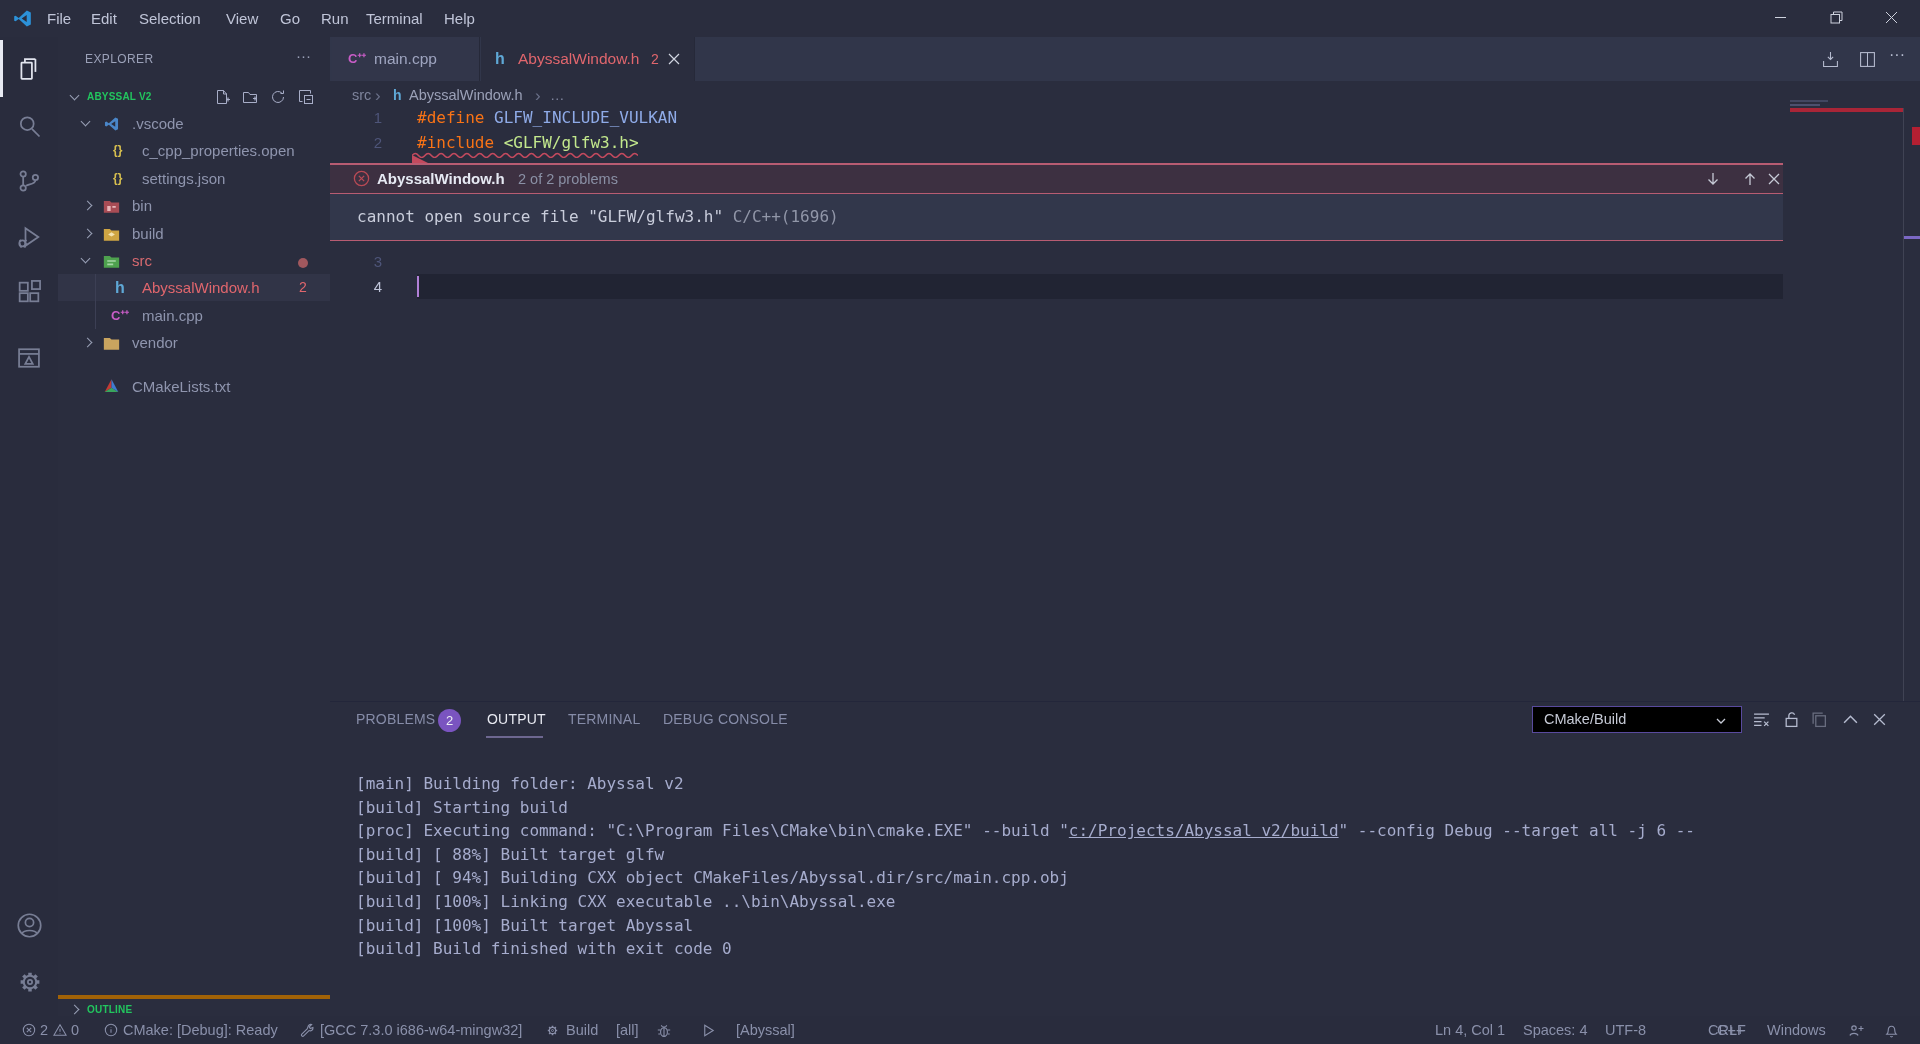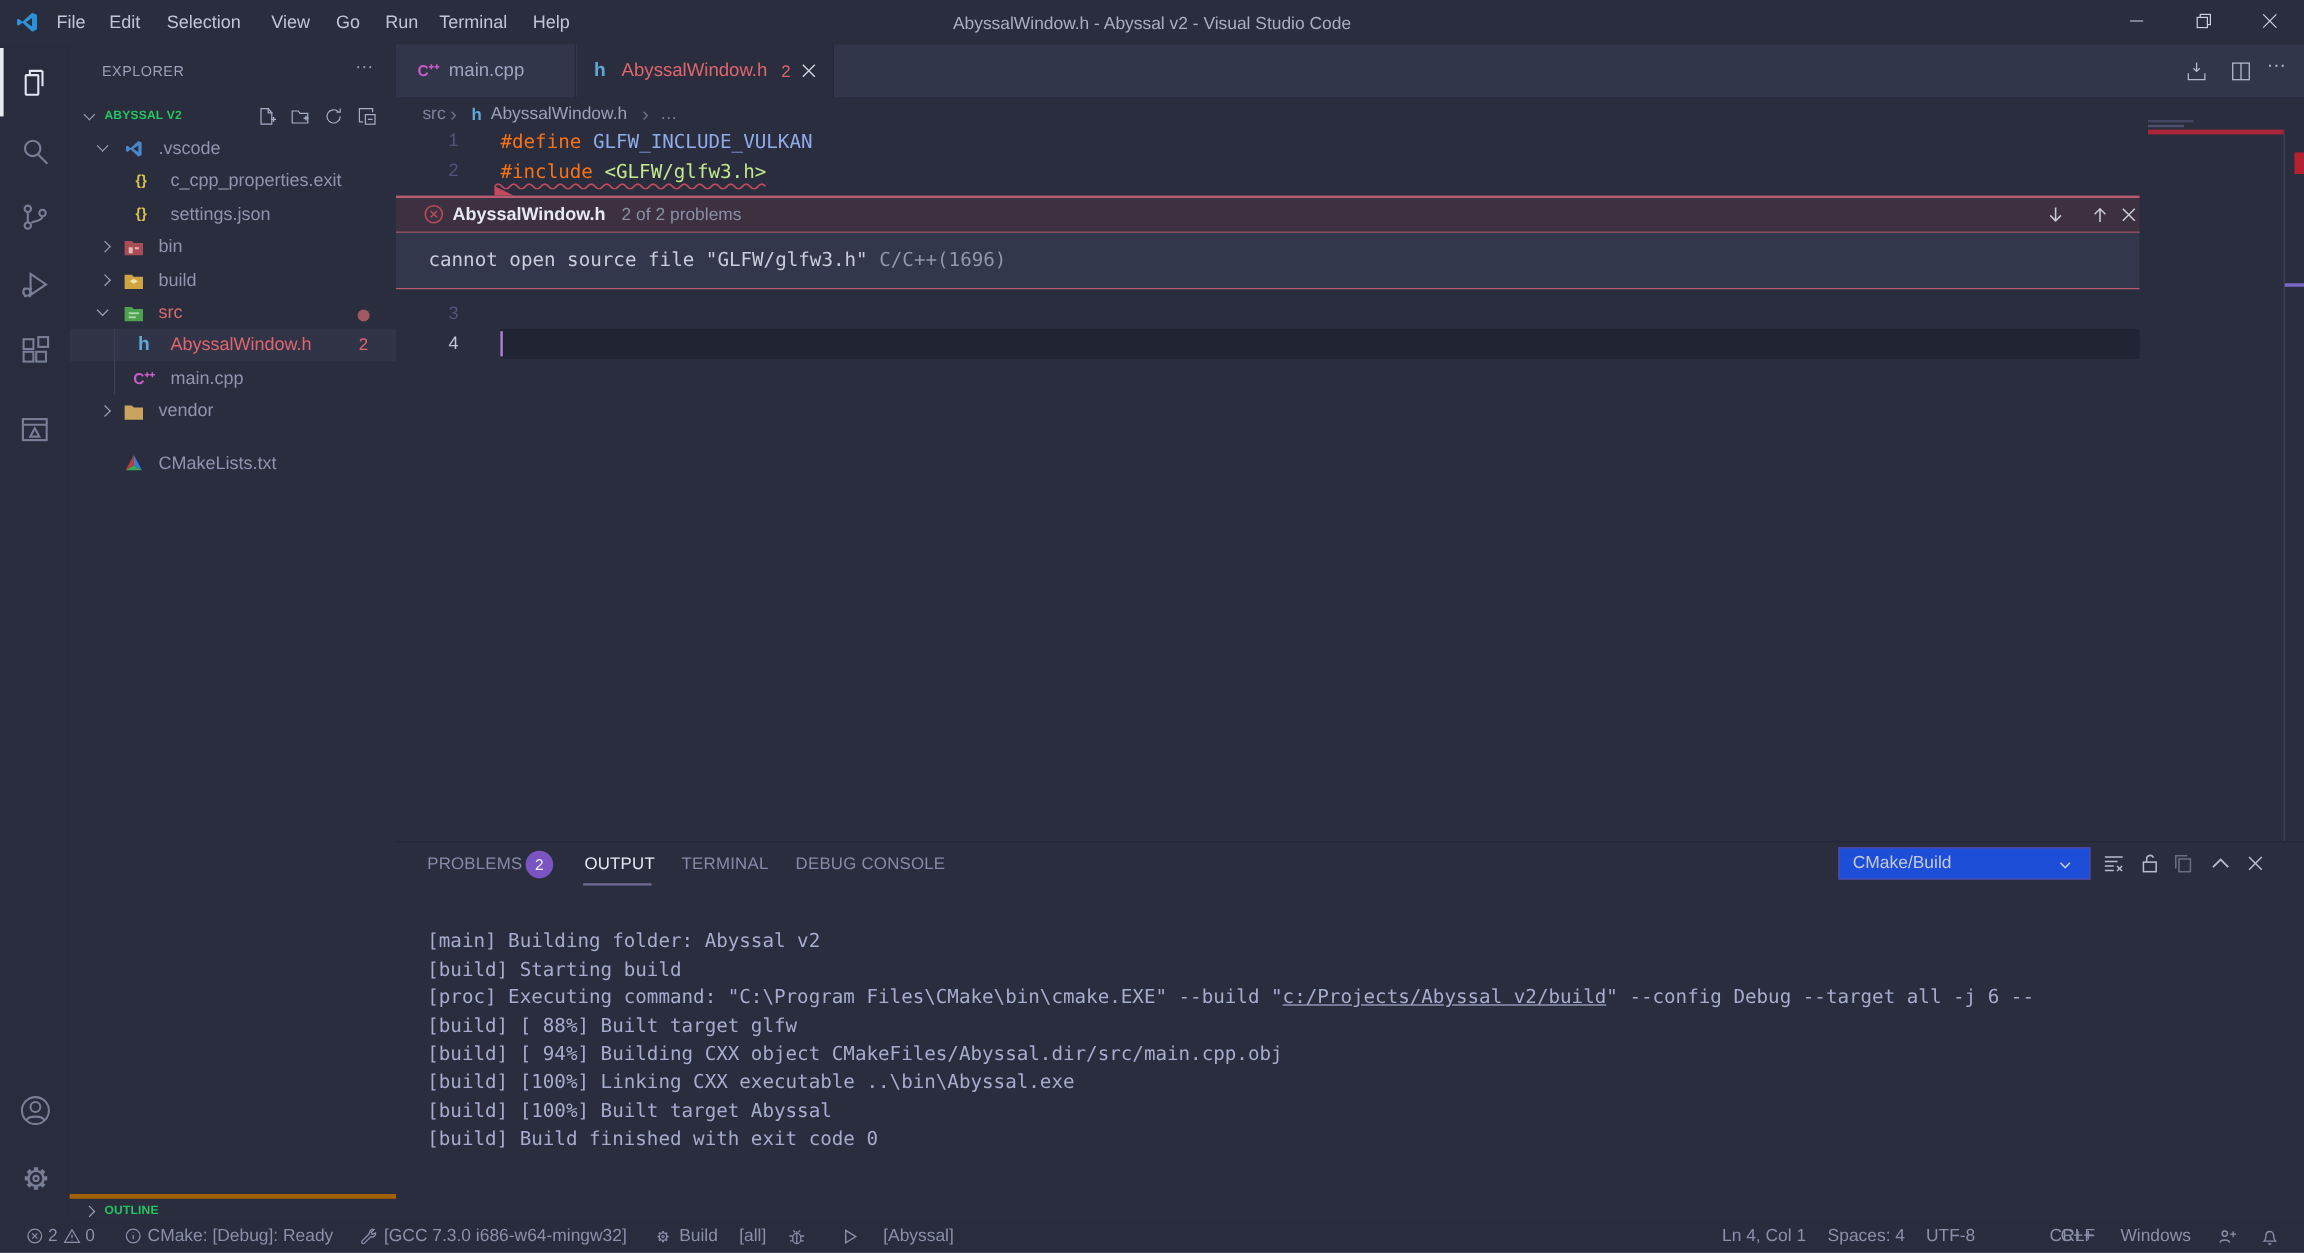--- a/index.html
+++ b/index.html
@@ -78,21 +78,21 @@
 
   
   #panel { left:330px; top:701px; width:1590px; height:315px; background:#2a2d3e; border-top:1px solid #23263a; }
   .ptab { position:absolute; top:0; height:34px; line-height:34px; font-size:14px; color:#868ca8; letter-spacing:.2px; }
   #ptab-output { color:#e8eaf2; }
   #ptab-underline { position:absolute; left:156px; top:34px; width:57px; height:2px; background:#6d6790; }
   #pbadge { position:absolute; left:108px; top:7px; width:23px; height:23px; border-radius:50%; background:#7a54c0; color:#eceef5; font-size:13px; text-align:center; line-height:23px; }
   #output-box { position:absolute; left:26px; top:37px; width:1560px; }
   .oline { position:absolute; left:0; font-size:16px; line-height:23.6px; white-space:pre; color:#a6accd;margin-top:33px; }
   .olink { text-decoration:underline; }
-  #cmake-dd { position:absolute; left:1202px; top:4px; width:210px; height:27px; border:1px solid #594a9e; background:#1d4ed8; font-size:14.5px; color:#c6cad6; line-height:25px; }
+  #cmake-dd { position:absolute; left:1202px; top:4px; width:210px; height:27px; border:1px solid #594a9e; background:#000000; font-size:14.5px; color:#c6cad6; line-height:25px; }
   #cmake-dd span { padding-left:11px; }
   .picon { position:absolute; top:9px; color:#b6bcd0; }
 
   
   #statusbar { left:0; top:1016px; width:1920px; height:28px; background:#292c3d; font-size:14.5px; color:#8a90aa; }
   .sitem { position:absolute; top:0; height:28px; line-height:28px; white-space:nowrap; }
   .sico { position:absolute; top:7px; }
 </style>
 </head>
 <body>
@@ -104,21 +104,20 @@
         <path fill="#2c91d8" d="M17.5 2 7.2 11.4 3.3 8.4 1.5 9.3v5.4l1.8.9 3.9-3 10.3 9.4 5-2.4V4.4zM17.3 7.6v8.8L11 12z"></path>
       </svg>
     <div class="menu-item" style="left:47px">File</div>
     <div class="menu-item" style="left:91px">Edit</div>
     <div class="menu-item" style="left:139px">Selection</div>
     <div class="menu-item" style="left:226px">View</div>
     <div class="menu-item" style="left:280px">Go</div>
     <div class="menu-item" style="left:321px">Run</div>
     <div class="menu-item" style="left:366px">Terminal</div>
     <div class="menu-item" style="left:444px">Help</div>
-    <div id="window-title">AbyssalWindow.h - Abyssal v2 - Visual Studio Code</div>
     <div class="winbtn" style="left:1752px">
         <svg width="13" height="13" viewBox="0 0 13 13">
           <path stroke="currentColor" stroke-width="1" d="M1 6.5h11"></path>
         </svg>
       </div>
     <div class="winbtn" style="left:1808px">
         <svg width="13" height="13" viewBox="0 0 13 13" fill="none" stroke="currentColor">
           <rect x="1" y="3.5" width="8.5" height="8.5"></rect>
           <path d="M3.5 3.5V1H12v8.5H9.7"></path>
         </svg>
@@ -226,21 +225,21 @@
 
     <div class="tree-row" style="top:73px">
       <span class="cvd" style="left:24px"></span>
       <svg class="ficon" style="left:45px" viewBox="0 0 24 24">
           <path fill="#4a86c8" d="M17.8 2.2 8 11 4.2 8.1 2.2 9.2v5.6l2 1.1L8 13l9.8 8.8 4-1.9V4.1zM17.6 8v8L11.5 12z"></path>
         </svg>
       <span class="lbl" style="left:74px">.vscode</span>
     </div>
     <div class="tree-row" style="top:100.4px">
       <span class="ticon" style="left:55px;color:#d8c04f;font-size:12px">{}</span>
-      <span class="lbl" style="left:84px">c_cpp_properties.exit</span>
+      <span class="lbl" style="left:84px">c_cpp_properties.open</span>
     </div>
     <div class="tree-row" style="top:127.8px">
       <span class="ticon" style="left:55px;color:#d8c04f;font-size:12px">{}</span>
       <span class="lbl" style="left:84px">settings.json</span>
     </div>
     <div class="tree-row" style="top:155.2px">
       <span class="cvr" style="left:26px"></span>
       <svg class="ficon" style="left:45px" viewBox="0 0 20 18">
           <path fill="#a84c55" d="M1 3h7l2 2h9v12H1z"></path>
           <path fill="#e8b6ba" d="M5 9h4v6H5zM11 9h4v2h-4z"></path>

